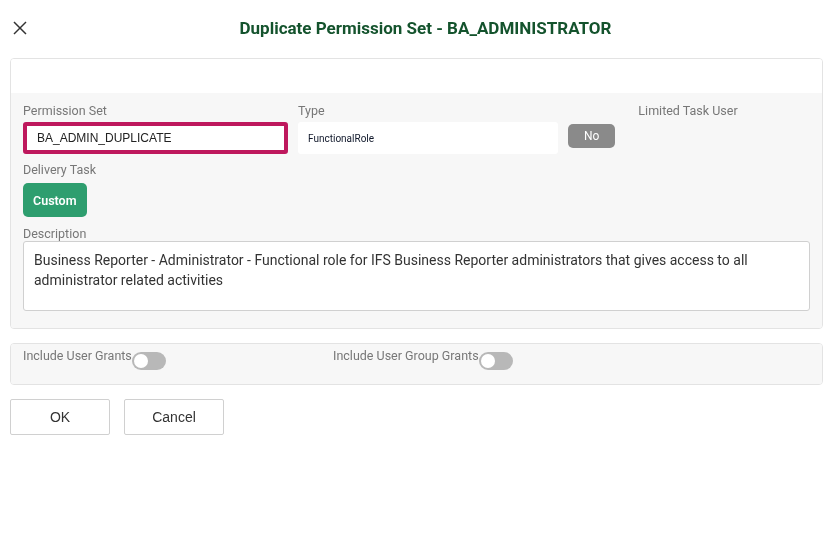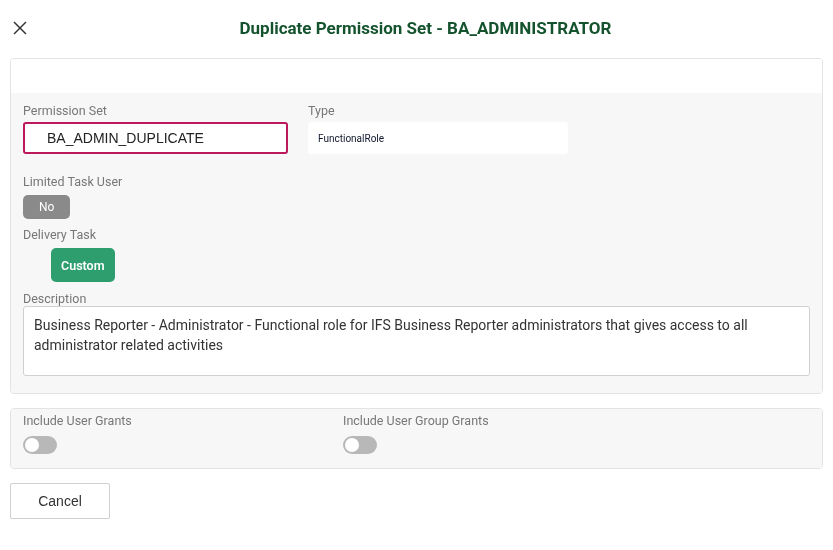--- a/index.html
+++ b/index.html
@@ -47,48 +47,49 @@
       background: #f7f7f7;
       padding: 10px 12px 14px 12px;
     }
     .card-body-white {
       background: #fff;
       padding: 10px 12px 14px 12px;
     }
 
     .row {
       display: flex;
-      gap: 20px;
+      gap: 10px;
       margin-bottom: 8px;
       flex-wrap: wrap;
     }
     .col-3 {
       display: flex;
       flex-direction: column;
       min-width: 0;
     }
     .col-3.w1 { width: 265px; }
     .col-3.w2 { width: 260px; }
-    .col-3.w3 { width: 240px; }
+    .col-3.w3 { width: 240px; text-align: center; }
     .col-half {
       width: 300px;
       display: flex;
-      flex-direction: column;
+      flex-direction: row;
+      text-align: center;
     }
 
     .field-label {
       font-size: 12.5px;
       color: #777;
       margin-bottom: 4px;
     }
     .text-input {
       height: 32px;
-      padding: 6px 22px;
-      font-size: 14px;
-      border: 2px solid #be185d;
+      padding: 6px 10px;
+      font-size: 12px;
+      border: 4px solid #be185d;
       border-radius: 3px;
       background: #fff;
       color: #222;
       outline: none;
       width: 100%;
     }
     .type-field {
       height: 32px;
       padding: 6px 10px;
       font-size: 10px;
@@ -121,21 +122,20 @@
       justify-content: center;
       height: 24px;
       padding: 17px 10px;
       border-radius: 5px;
       background: #2e9e6f;
       color: #fff;
       font-size: 12.5px;
       font-weight: 600;
       width: fit-content;
       margin-top: 2px;
-      margin-left: 28px;
     }
 
     .textarea-field {
       width: 100%;
       min-height: 70px;
       padding: 8px 10px;
       font-size: 14px;
       border: 1px solid #d0d0d0;
       border-radius: 3px;
       background: #fff;
@@ -248,14 +248,15 @@
       </div>
       <div class="col-half">
         <label class="field-label">Include User Group Grants</label>
         <div class="toggle"></div>
       </div>
     </div>
   </div>
 </div>
 
 <div class="footer-buttons">
+  <button class="btn">OK</button>
   <button class="btn">Cancel</button>
 </div>
 
 </body></html>

